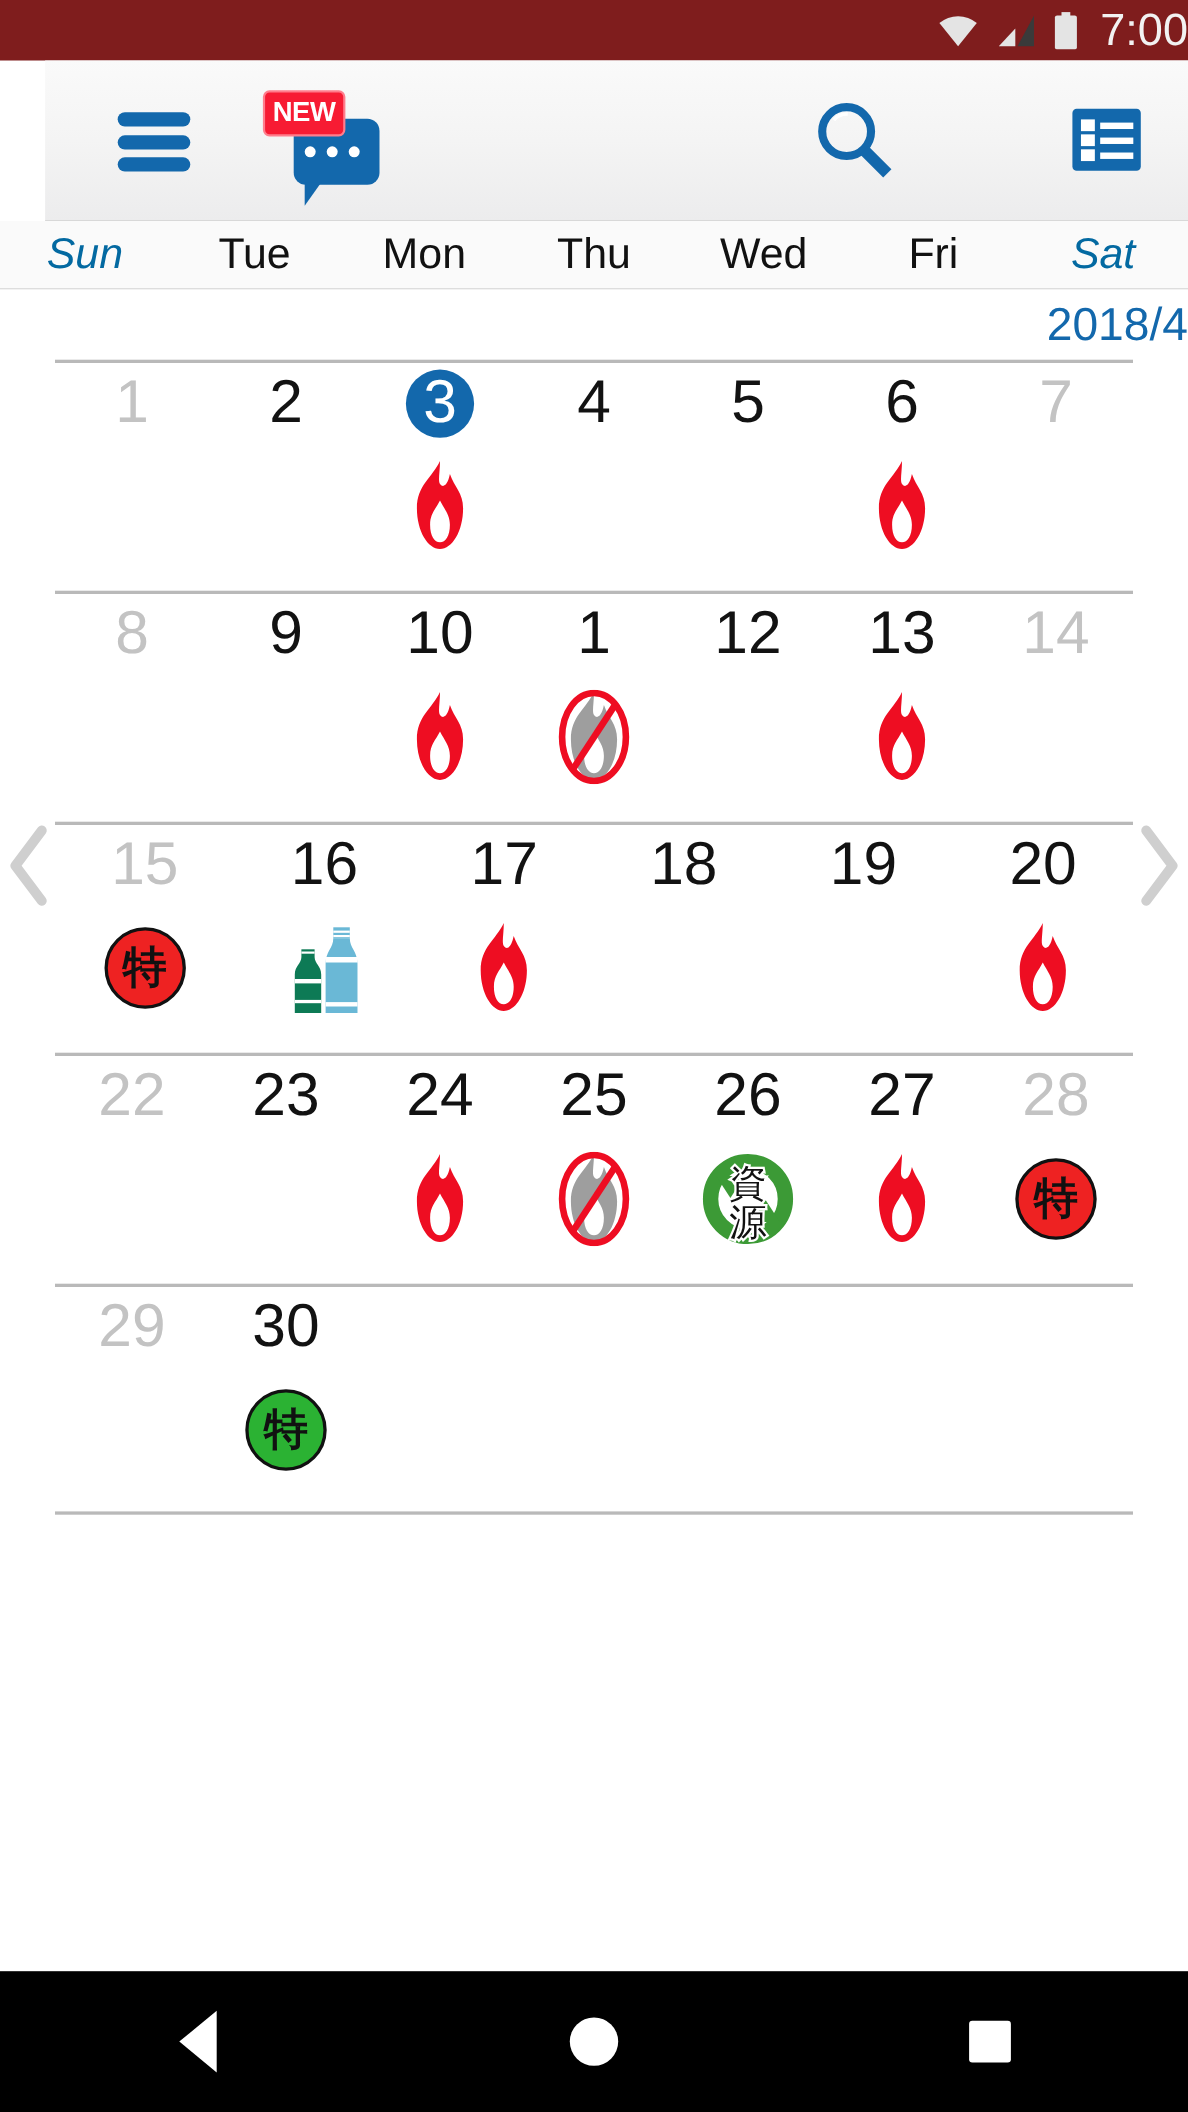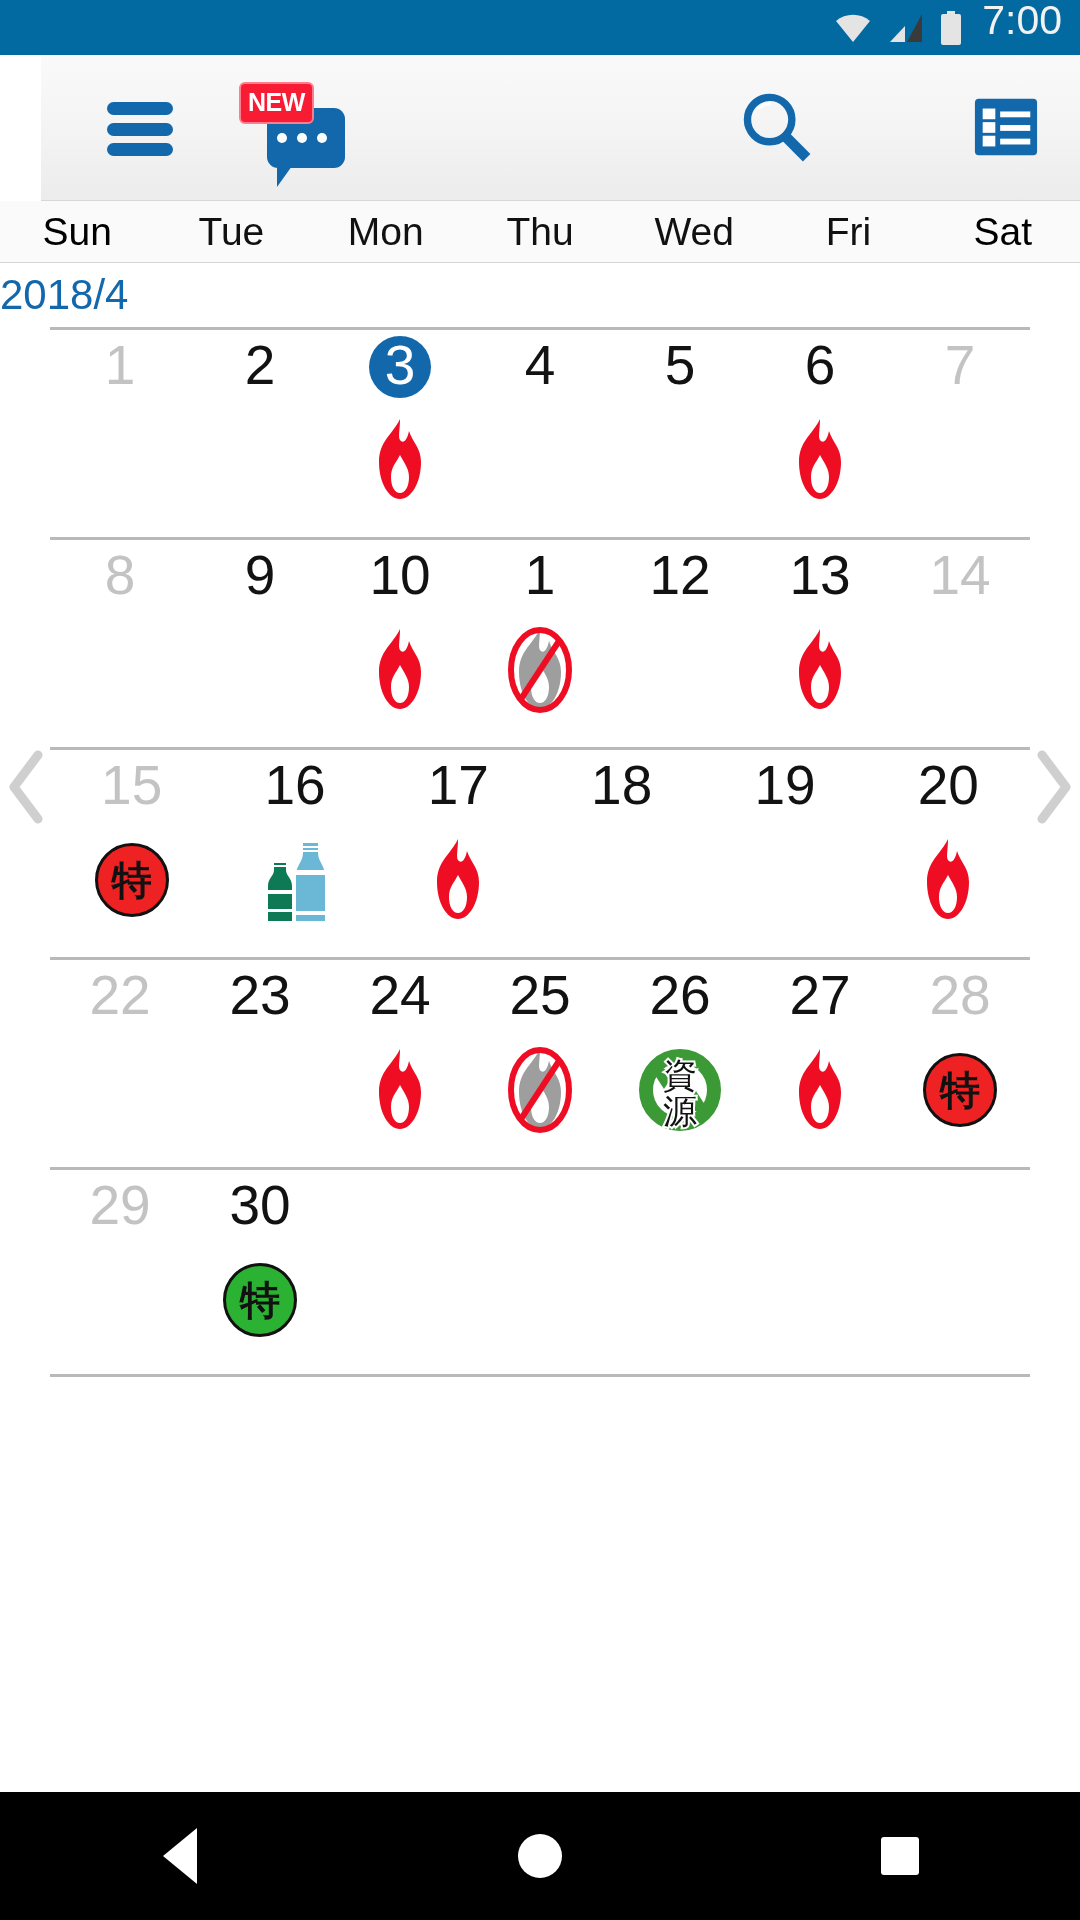--- a/index.html
+++ b/index.html
@@ -7,22 +7,21 @@
     width: 1080px; height: 1920px;
     background: #ffffff;
     font-family: "Liberation Sans", "DejaVu Sans", sans-serif;
     overflow: hidden;
   }
   #app { position: relative; width: 1080px; height: 1920px; background:#fff; }
 
   
   .statusbar {
     position: absolute; top:0; left:0; width:1080px; height:55px;
-    background:#0369a1; display:flex; justify-content:flex-end;
-    padding-right:18px;
+    background:#7f1d1d; display:flex; align-items:center; justify-content:flex-end;
   }
   .sb-icons { display:flex; align-items:center; gap:17px; }
   .sb-clock {
     color:#f2f2f2; font-size:41px; letter-spacing:0px; line-height:1;
     margin-left:20px; font-family:"Liberation Sans", sans-serif;
   }
   .wifi-ic { width:38px; height:30px; position:relative; }
   .wifi-ic svg { display:block; }
   .sig-ic { width:34px; height:30px; }
   .bat-ic { width:22px; height:34px; position:relative; }
@@ -64,26 +63,26 @@
   .list-btn   { right:60px;  top:28px; width:110px; height:92px; }
 
   
   .weekhead{
     position:absolute; top:201px; left:0; width:1080px; height:62px;
     display:flex; background:#fafafa; border-bottom:1px solid #d6d6d6;
   }
   .weekhead div{
     flex:1; text-align:center; font-size:39px; line-height:62px; color:#111;
   }
-  .weekhead div.dim{ color:#000000; }
+  .weekhead div.dim{ color:#0369a1;font-style:italic; }
 
   
   .monthbar{
     position:absolute; top:263px; left:0; width:1080px; height:64px;
-    text-align:left;
+    text-align:right;
   }
   .monthbar span{ color:#1368ac; font-size:42px; line-height:64px; }
 
   
   .cal{ position:absolute; top:327px; left:50px; width:980px; }
   .wrow{
     position:relative; display:flex; height:210px;
     border-top:3px solid #b9b9b9;
   }
   .wrow:last-child{ border-bottom:3px solid #b9b9b9; }

